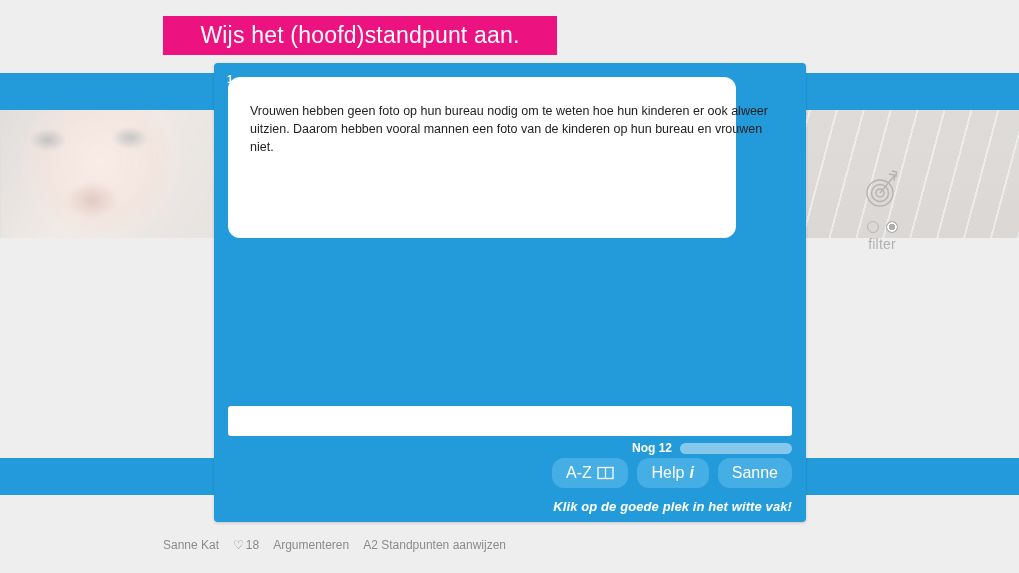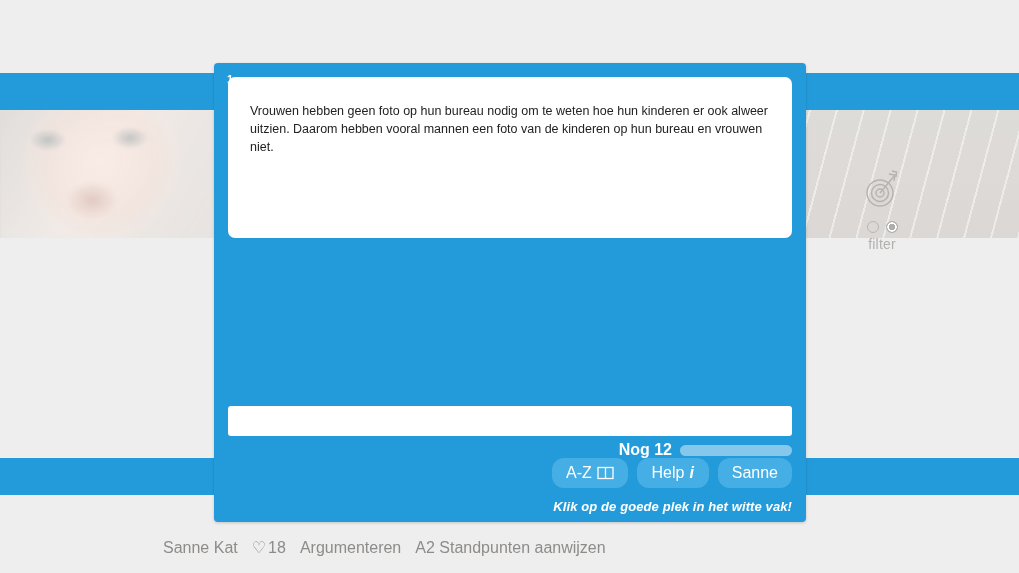--- a/index.html
+++ b/index.html
@@ -147,24 +147,24 @@
     font-size: 11px;
     line-height: 11px;
     font-weight: bold;
     z-index: 3;
   }
 
   .statement-box {
     position: absolute;
     left: 14px;
     top: 14px;
-    width: 564px;
+    width: 508px;
     height: 161px;
     background: #ffffff;
-    border-radius: 7px;
+    border-radius: 12px;
   }
   .statement-text {
     position: absolute;
     left: 22px;
     top: 25px;
     width: 524px;
     font-size: 12.5px;
     line-height: 18px;
     color: #222222;
   }
@@ -182,21 +182,21 @@
   .progress-row {
     position: absolute;
     right: 14px;
     top: 378px;
     display: flex;
     align-items: center;
     gap: 8px;
   }
   .progress-label {
     color: #ffffff;
-    font-size: 16px;
+    font-size: 12px;
     font-weight: bold;
   }
   .progress-track {
     width: 112px;
     height: 11px;
     border-radius: 6px;
     background: rgba(255,255,255,0.45);
     overflow: hidden;
   }
   .progress-fill {
@@ -249,40 +249,43 @@
 
   
   .footer {
     position: absolute;
     left: 163px;
     top: 538px;
     display: flex;
     align-items: center;
     gap: 14px;
     color: #8e8c8a;
-    font-size: 16px;
+    font-size: 12px;
   }
   .footer .heart-count { display: flex; align-items: center; gap: 2px; }
 </style>
 </head>
 <body>
 
 <div id="page">
 
   <div class="band band-top"></div>
 
   <div class="photo-row">
     <div class="photo-face"></div>
     <div class="photo-right"></div>
   </div>
 
   <div class="mid-row"></div>
 
   <div class="band band-bottom"></div>
 
+  <div class="title-banner">
+    <span class="title-text">Wijs het (hoofd)standpunt aan.</span>
+  </div>
 
   <div class="filter-widget">
     <span class="target-icon">
       <svg width="42" height="42" viewBox="0 0 42 42">
         <g fill="none" stroke="#b5b3b1" stroke-width="1.4">
           <circle cx="19" cy="25" r="13"></circle>
           <circle cx="19" cy="25" r="8.5"></circle>
           <circle cx="19" cy="25" r="4"></circle>
           <line x1="19" y1="25" x2="34" y2="7"></line>
           <polyline points="28,6 34,7 33,13"></polyline>

